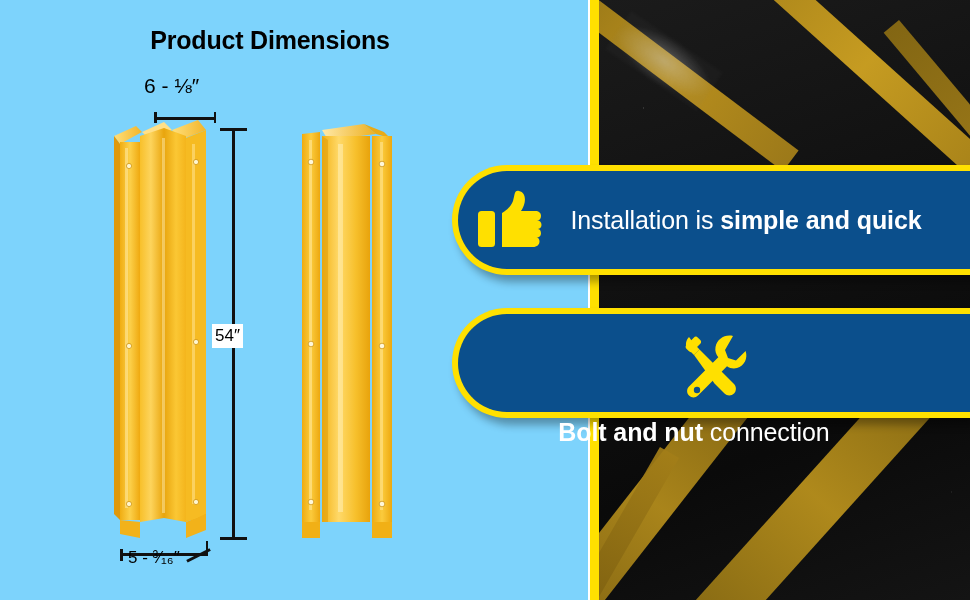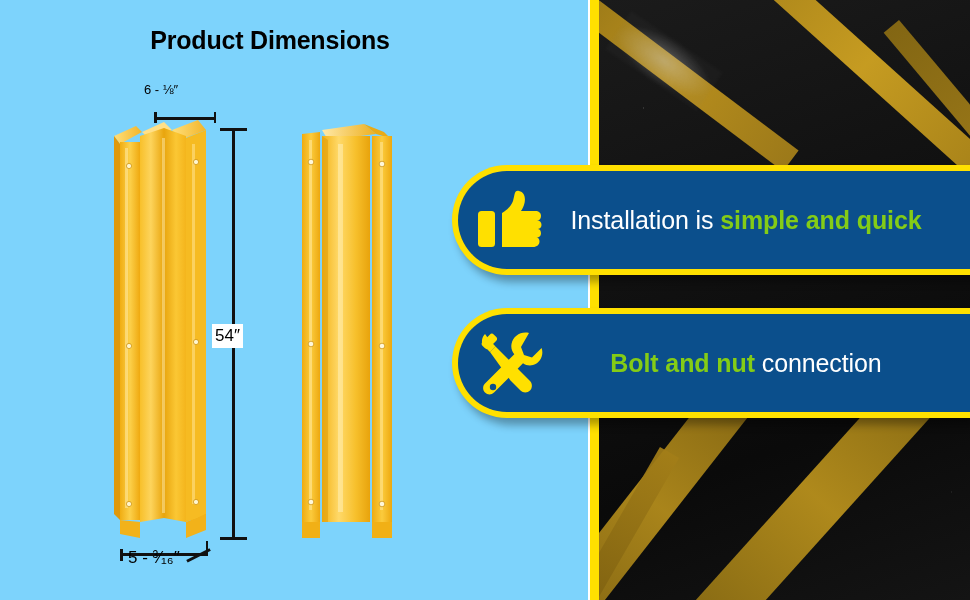--- a/index.html
+++ b/index.html
@@ -24,21 +24,21 @@
 
   
   .guard{position:absolute;}
 
   
   #guard-left{left:112px;top:118px;width:98px;height:420px;}
   #guard-right{left:298px;top:118px;width:98px;height:420px;}
 
   
   .dim-label{position:absolute;font-size:16px;color:#000;white-space:nowrap;font-weight:500;}
-  #label-width{left:144px;top:82px;font-size:13px;}
+  #label-width{left:144px;top:74px;font-size:21px;}
   #label-depth{left:128px;top:548px;font-size:17px;}
   #label-height{left:212px;top:324px;font-size:17px;background:#fff;padding:2px 3px;}
 
   
   #dimline-width{position:absolute;left:154px;top:112px;width:62px;height:11px;}
   #dimline-width .bar{position:absolute;left:0;top:5px;width:62px;height:2.5px;background:#111;}
   #dimline-width .tick{position:absolute;top:0;width:2.5px;height:11px;background:#111;}
   #dimline-width .tick.l{left:0;}
   #dimline-width .tick.r{right:0;}
 
@@ -109,34 +109,34 @@
     background:#0b4f8c;
     border:6px solid #ffe000;
     border-right:none;
     border-radius:58px 0 0 58px;
     box-sizing:border-box;
     display:flex;align-items:center;
     box-shadow:5px 7px 9px rgba(0,0,0,.33);
     z-index:5;
   }
   #banner-install{top:165px;}
-  #banner-bolt{top:308px;}
+  #banner-bolt{top:308px;flex-direction:column;}
 
   .banner-icon{
     width:104px;flex:0 0 104px;
     display:flex;align-items:center;justify-content:center;
   }
   .banner-text{
     flex:1;text-align:center;
     color:#ffffff;font-size:25px;
     padding-right:40px;
     white-space:nowrap;
     letter-spacing:-0.1px;
   }
-  .banner-text .hl{color:#84cc16;font-weight:bold;}
+  .banner-text .hl{color:#ffffff;font-weight:bold;}
 
   
   .rail{position:absolute;left:588px;right:0;height:6px;background:#ffe000;z-index:4;}
 </style>
 </head>
 <body>
 
 <div id="stage">
 
   <div id="dim-panel">

